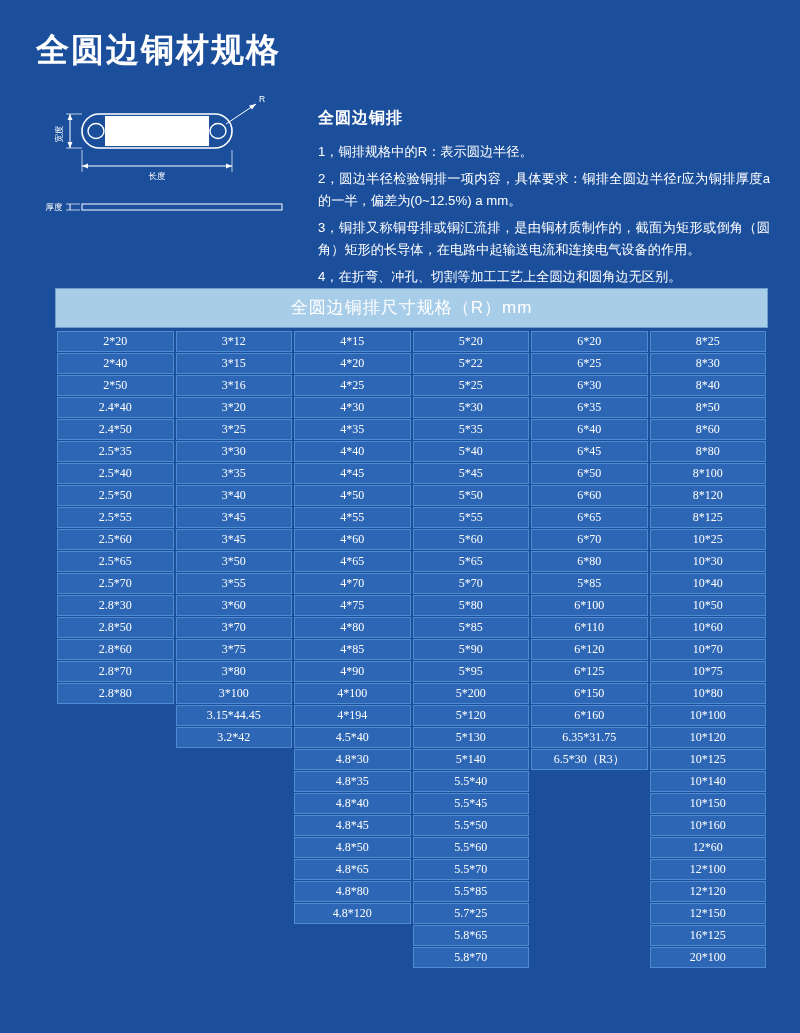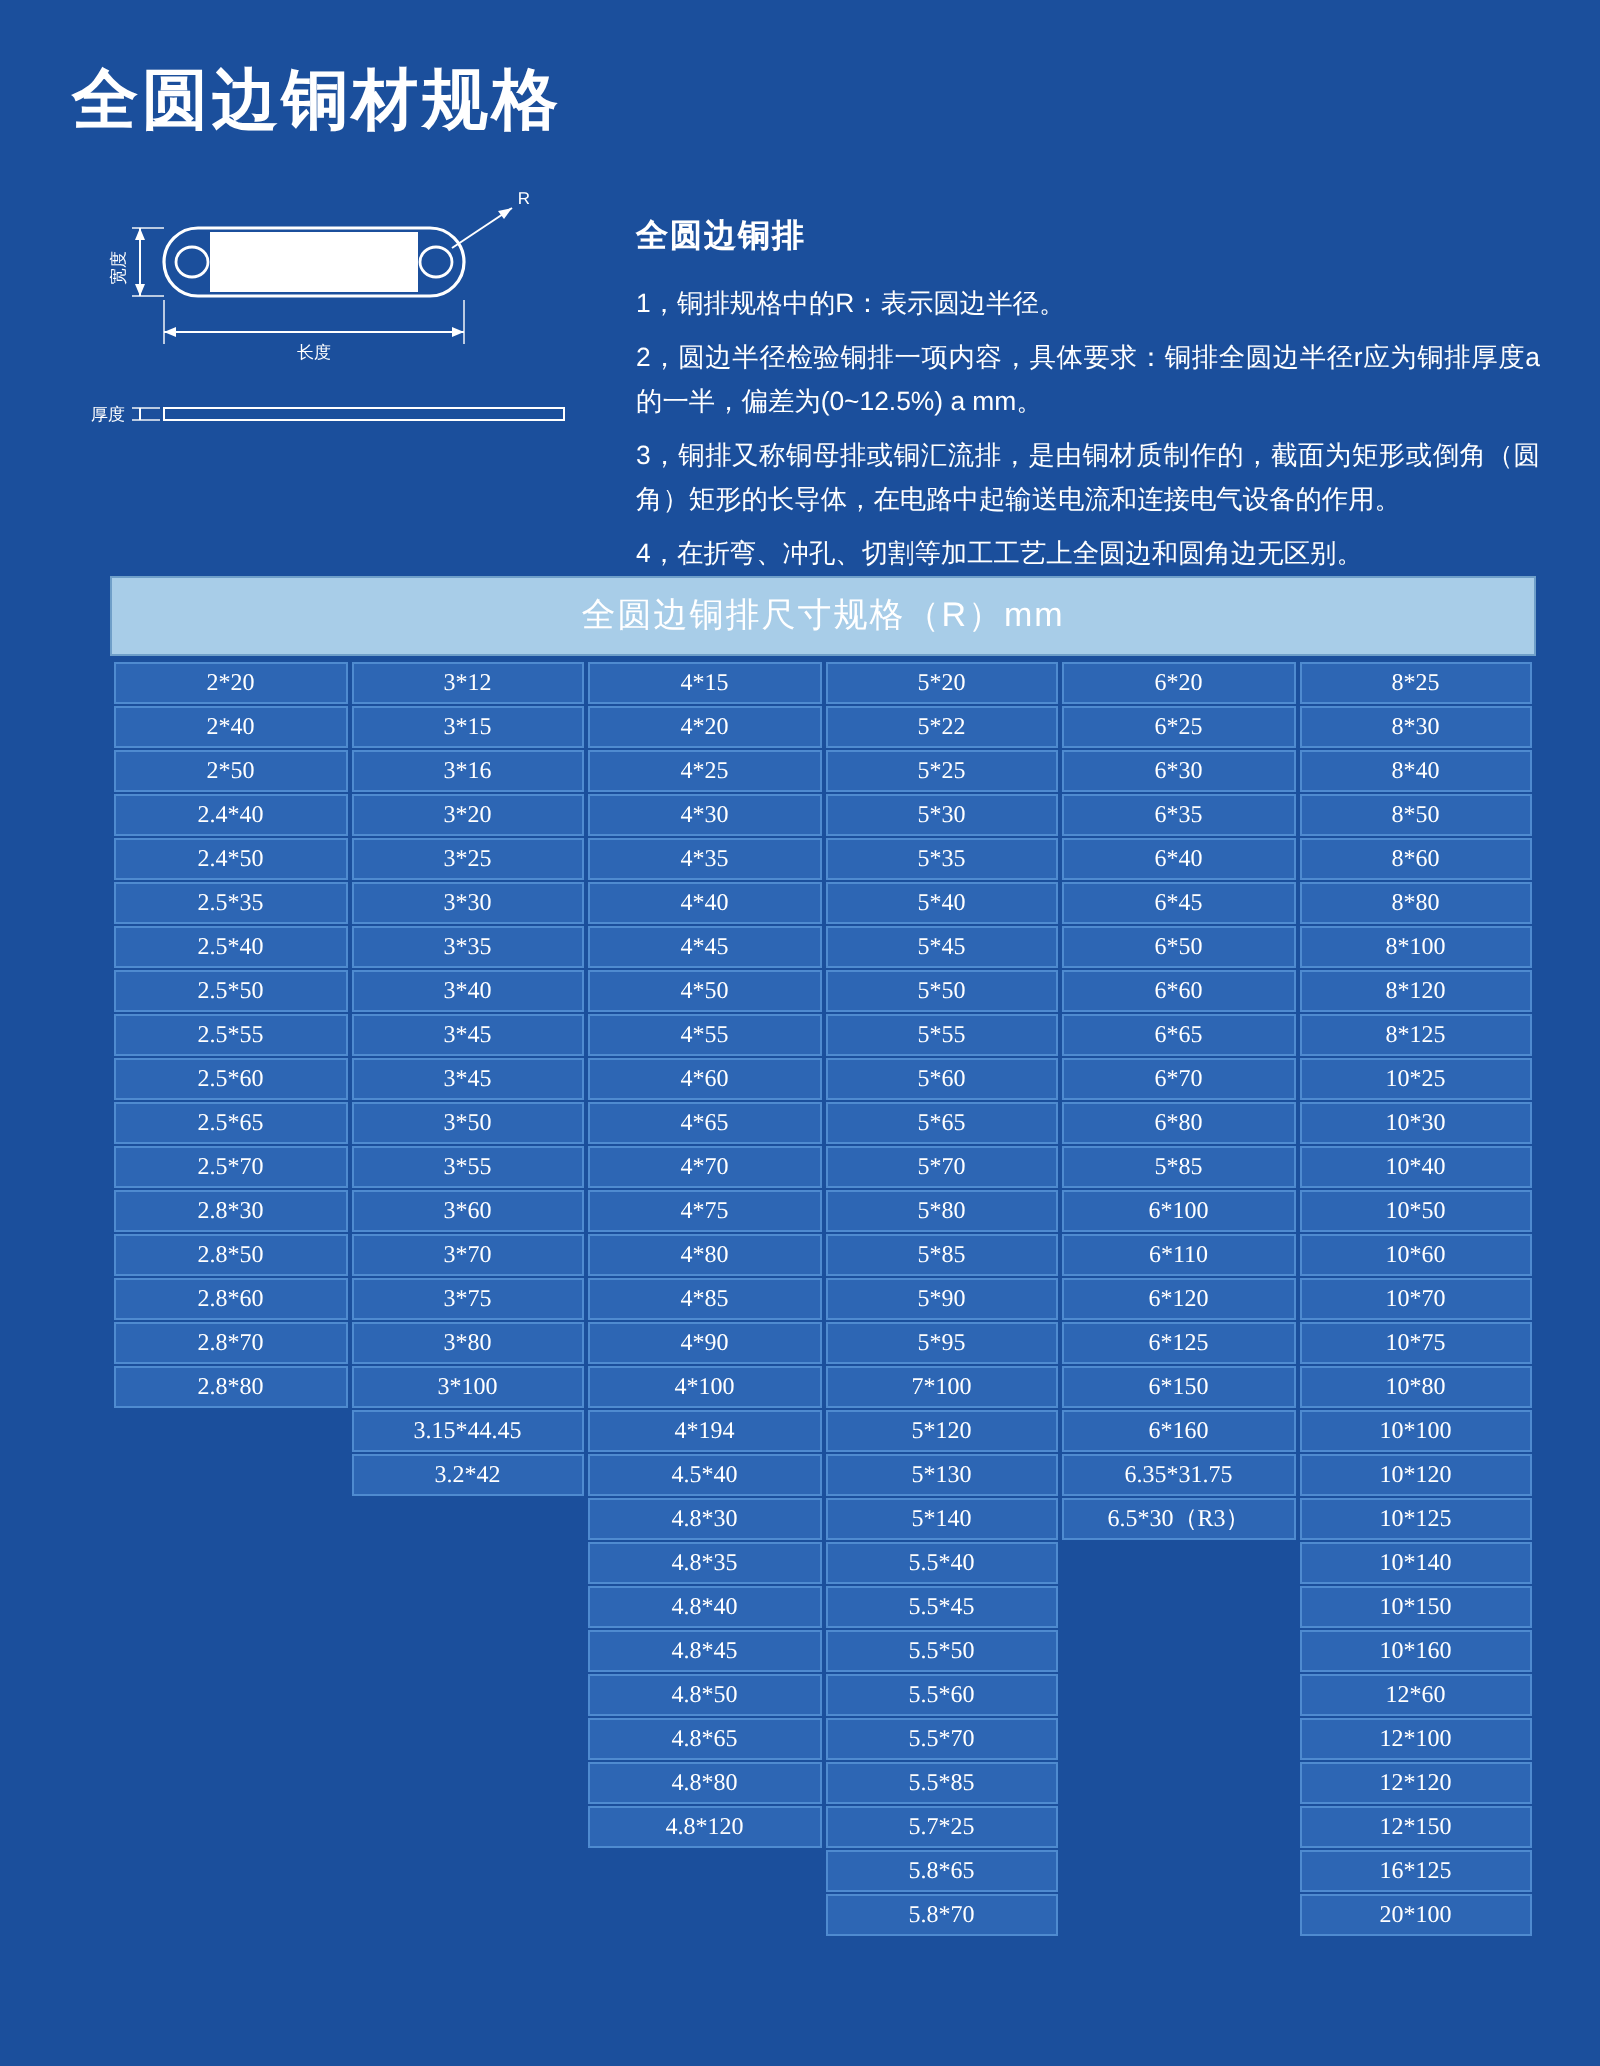--- a/index.html
+++ b/index.html
@@ -287,21 +287,21 @@
             <td class="cell">3*80</td>
             <td class="cell">4*90</td>
             <td class="cell">5*95</td>
             <td class="cell">6*125</td>
             <td class="cell">10*75</td>
           </tr>
           <tr>
             <td class="cell">2.8*80</td>
             <td class="cell">3*100</td>
             <td class="cell">4*100</td>
-            <td class="cell">7*100</td>
+            <td class="cell">5*200</td>
             <td class="cell">6*150</td>
             <td class="cell">10*80</td>
           </tr>
           <tr>
             <td class="empty"></td>
             <td class="cell">3.15*44.45</td>
             <td class="cell">4*194</td>
             <td class="cell">5*120</td>
             <td class="cell">6*160</td>
             <td class="cell">10*100</td>

